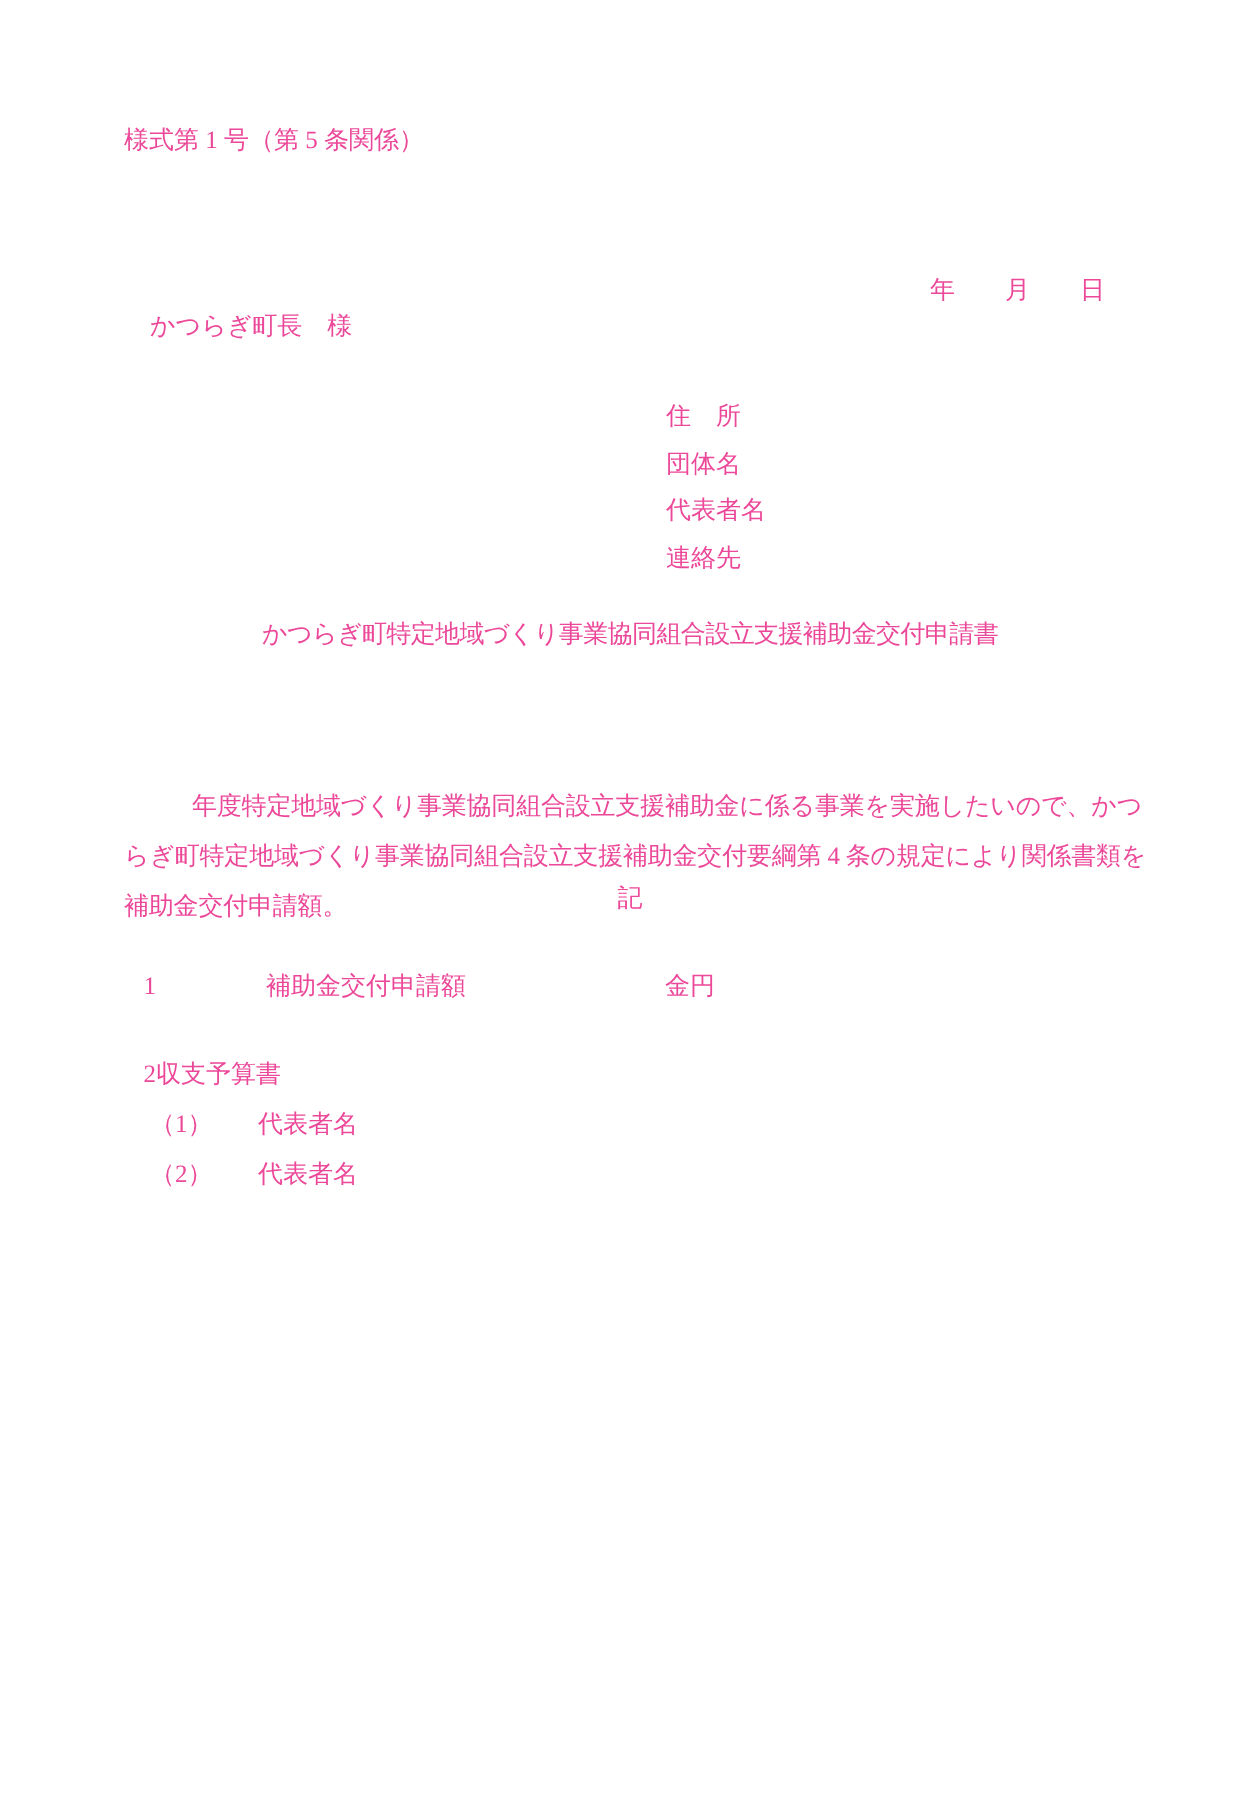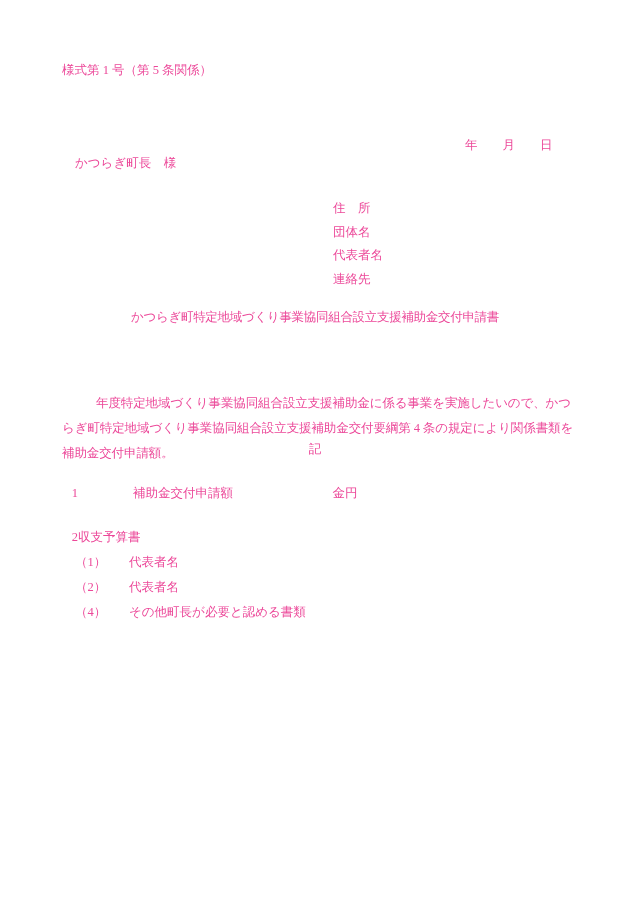--- a/index.html
+++ b/index.html
@@ -81,18 +81,15 @@
     <span class="num">2</span><span>収支予算書</span>
   </div>
 
   <div class="abs attachments">
     <div class="att-row">
       <span class="att-marker">（1）</span><span>代表者名</span>
     </div>
     <div class="att-row">
       <span class="att-marker">（2）</span><span>代表者名</span>
     </div>
-    <div class="att-row">
-      <span class="att-marker">（4）</span><span>その他町長が必要と認める書類</span>
-    </div>
   </div>
 
 </div>
 
 </body></html>

